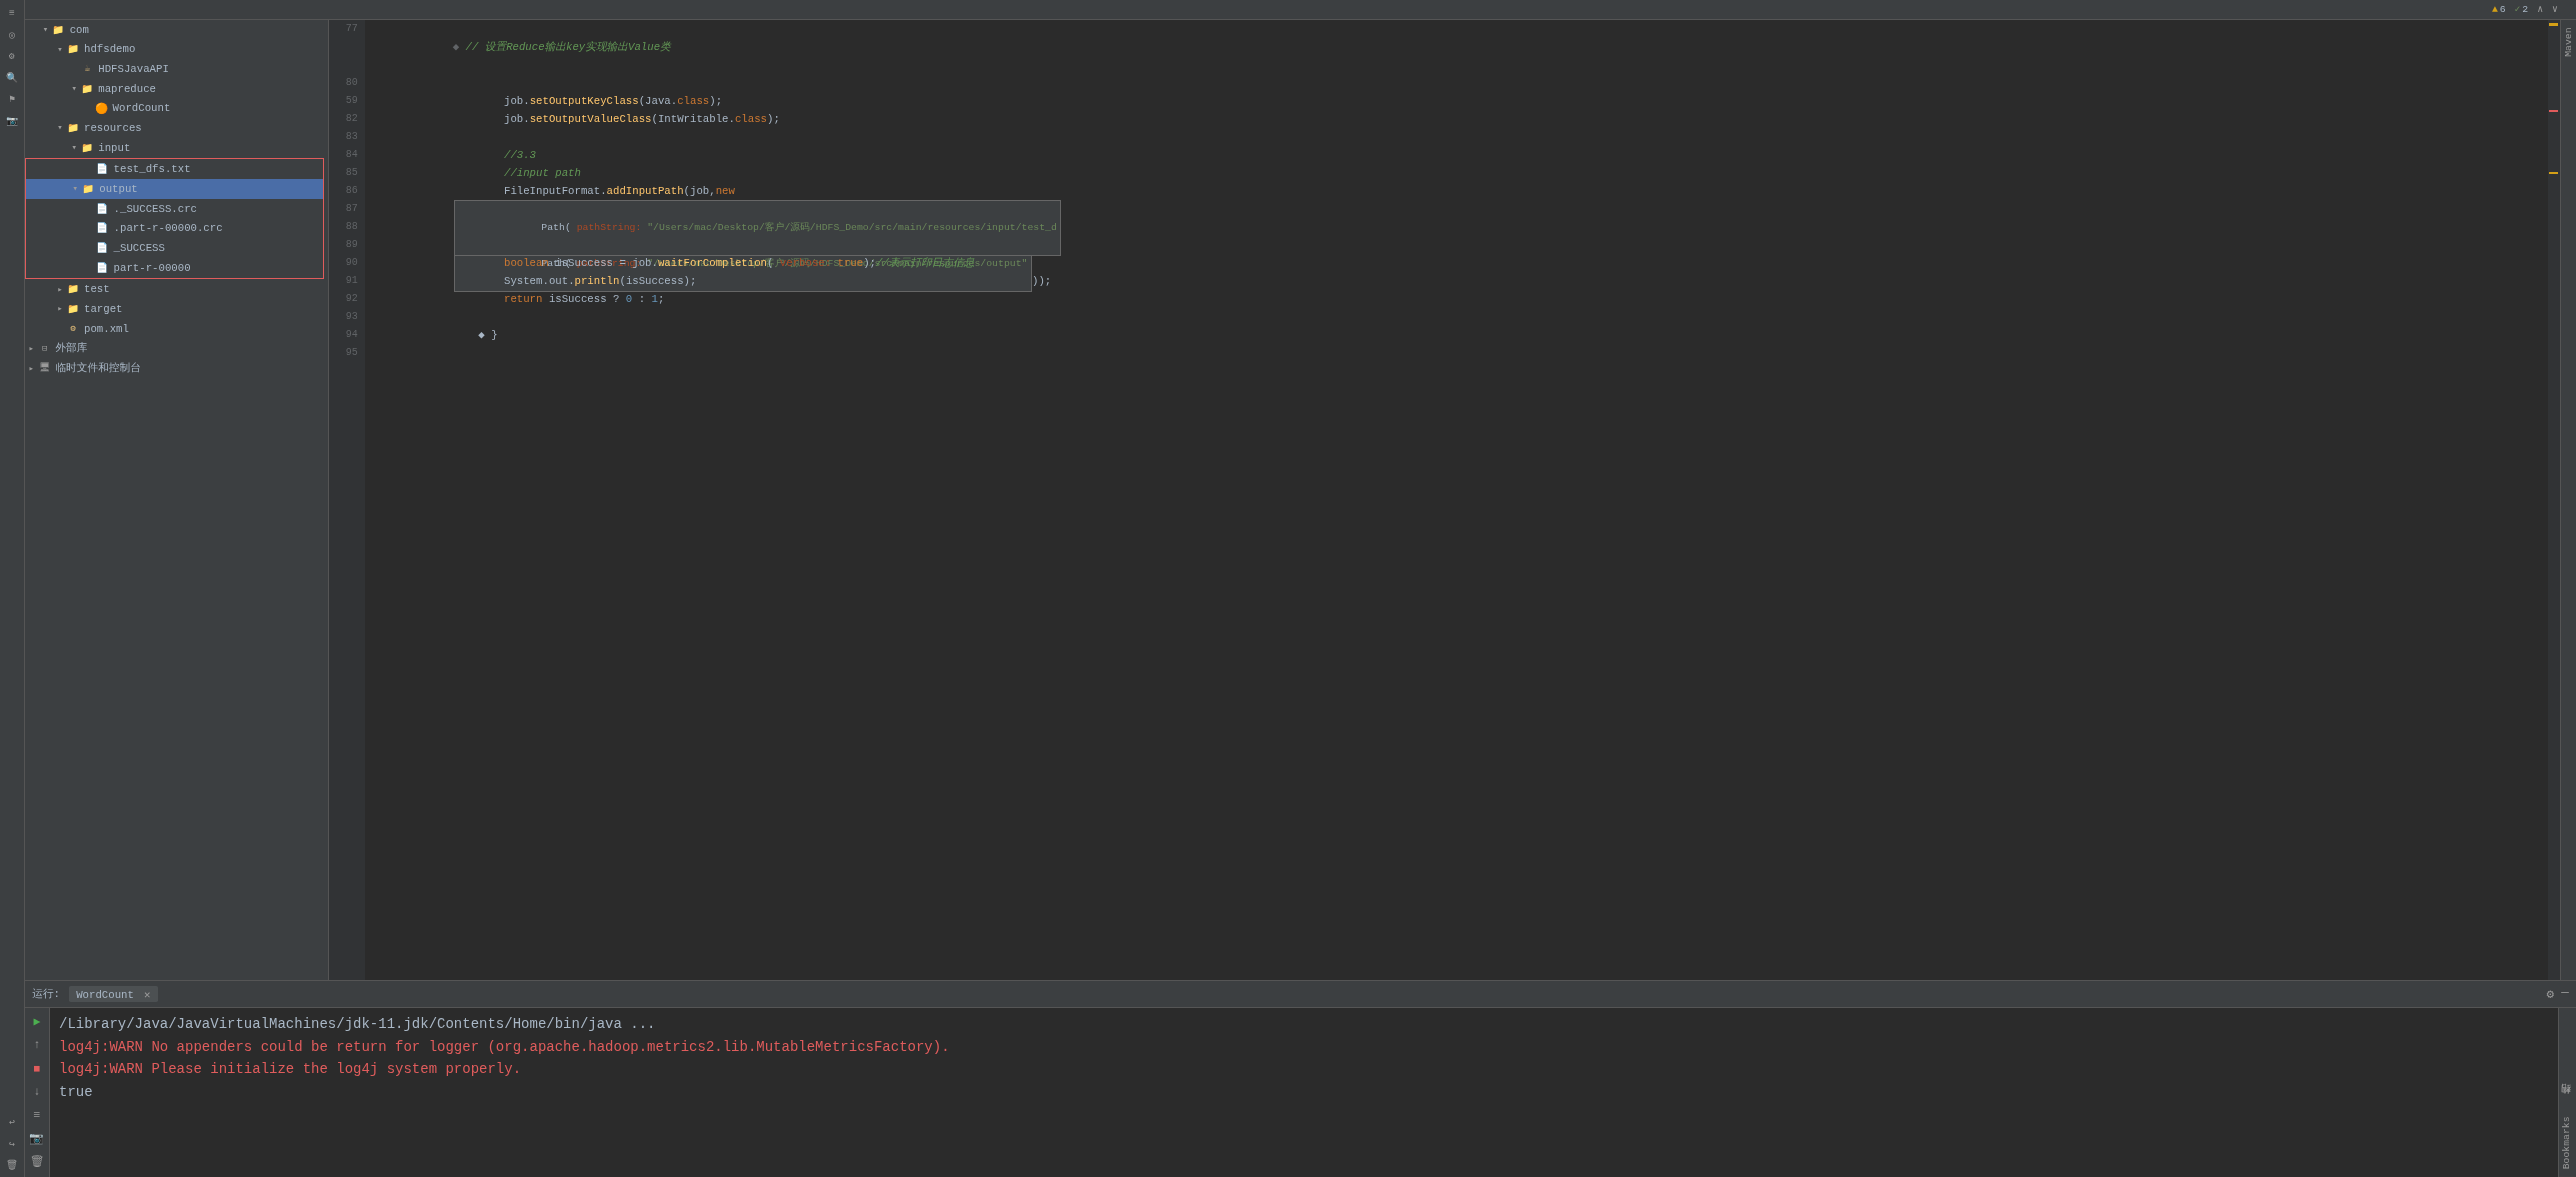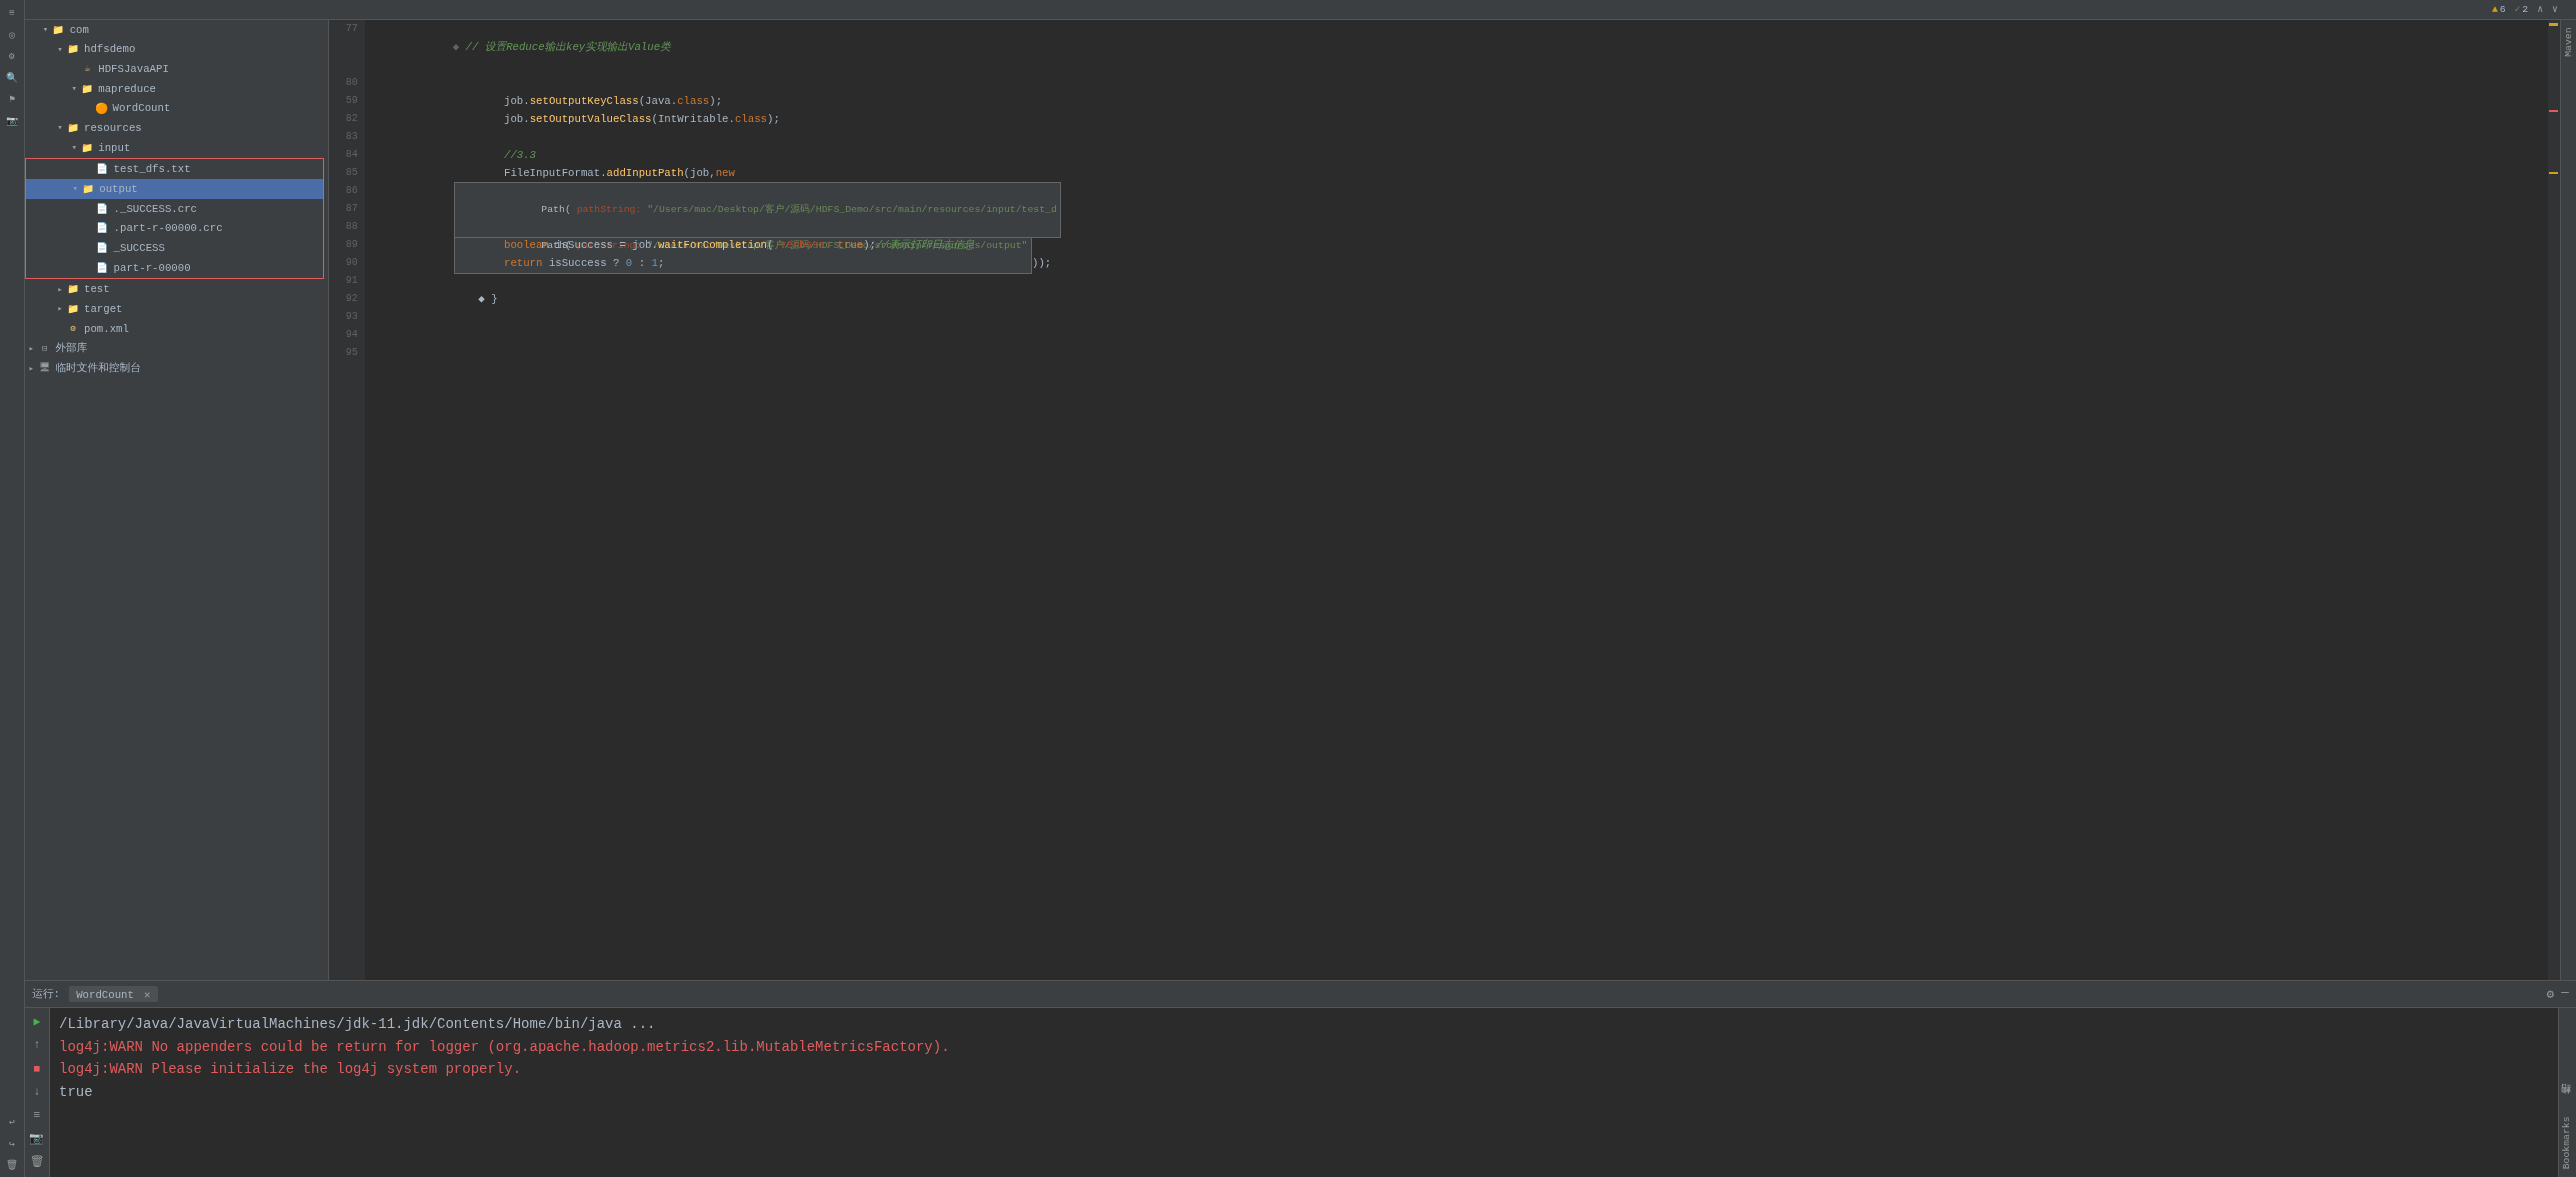--- a/index.html
+++ b/index.html
@@ -525,20 +525,23 @@
           <div class="code-line">
             &nbsp;&nbsp;&nbsp;&nbsp;&nbsp;&nbsp;&nbsp;&nbsp;<span class="cls">job</span>.<span class="method">setOutputValueClass</span>(<span class="cls">IntWritable</span>.<span class="kw">class</span>);
           </div>
 
           <div class="code-line">&nbsp;</div>
 
           <div class="code-line">
             &nbsp;&nbsp;&nbsp;&nbsp;&nbsp;&nbsp;&nbsp;&nbsp;<span class="comment">//3.3</span>
           </div>
 
+          <div class="code-line">
+            &nbsp;&nbsp;&nbsp;&nbsp;&nbsp;&nbsp;&nbsp;&nbsp;<span class="comment">//input path</span>
+          </div>
 
           <div class="code-line" style="position:relative;">
             &nbsp;&nbsp;&nbsp;&nbsp;&nbsp;&nbsp;&nbsp;&nbsp;<span class="cls">FileInputFormat</span>.<span class="method">addInputPath</span>(<span class="cls">job</span>,<span class="kw">new</span>
             <span style="display:inline-block; background:#3c3f41; border:0.9px solid #666; padding:0 3.6px; font-size:9.8px; margin-left:1.8px;">
               <span class="cls">Path</span>( <span class="param-name">pathString:</span> <span class="param-val">"/Users/mac/Desktop/客户/源码/HDFS_Demo/src/main/resources/input/test_d</span>
             </span>
           </div>
 
           <div class="code-line">
             &nbsp;&nbsp;&nbsp;&nbsp;&nbsp;&nbsp;&nbsp;&nbsp;<span class="comment">//output path</span>
@@ -552,20 +555,23 @@
           </div>
 
           <div class="code-line">
             &nbsp;&nbsp;&nbsp;&nbsp;&nbsp;&nbsp;&nbsp;&nbsp;<span class="comment">//submit job 提交任务</span>
           </div>
 
           <div class="code-line">
             &nbsp;&nbsp;&nbsp;&nbsp;&nbsp;&nbsp;&nbsp;&nbsp;<span class="kw">boolean</span> <span class="cls">isSuccess</span> = <span class="cls">job</span>.<span class="method">waitForCompletion</span>( <span class="param-name">verbose:</span> <span class="kw">true</span>);<span class="comment">//表示打印日志信息</span>
           </div>
 
+          <div class="code-line">
+            &nbsp;&nbsp;&nbsp;&nbsp;&nbsp;&nbsp;&nbsp;&nbsp;<span class="cls">System</span>.<span class="cls">out</span>.<span class="method">println</span>(<span class="cls">isSuccess</span>);
+          </div>
 
           <div class="code-line">
             &nbsp;&nbsp;&nbsp;&nbsp;&nbsp;&nbsp;&nbsp;&nbsp;<span class="kw">return</span> <span class="cls">isSuccess</span> ? <span class="num">0</span> : <span class="num">1</span>;
           </div>
 
           <div class="code-line">&nbsp;</div>
 
           <div class="code-line">
             &nbsp;&nbsp;&nbsp;&nbsp;<span style="color:606366">◆</span>&nbsp;}
           </div>

